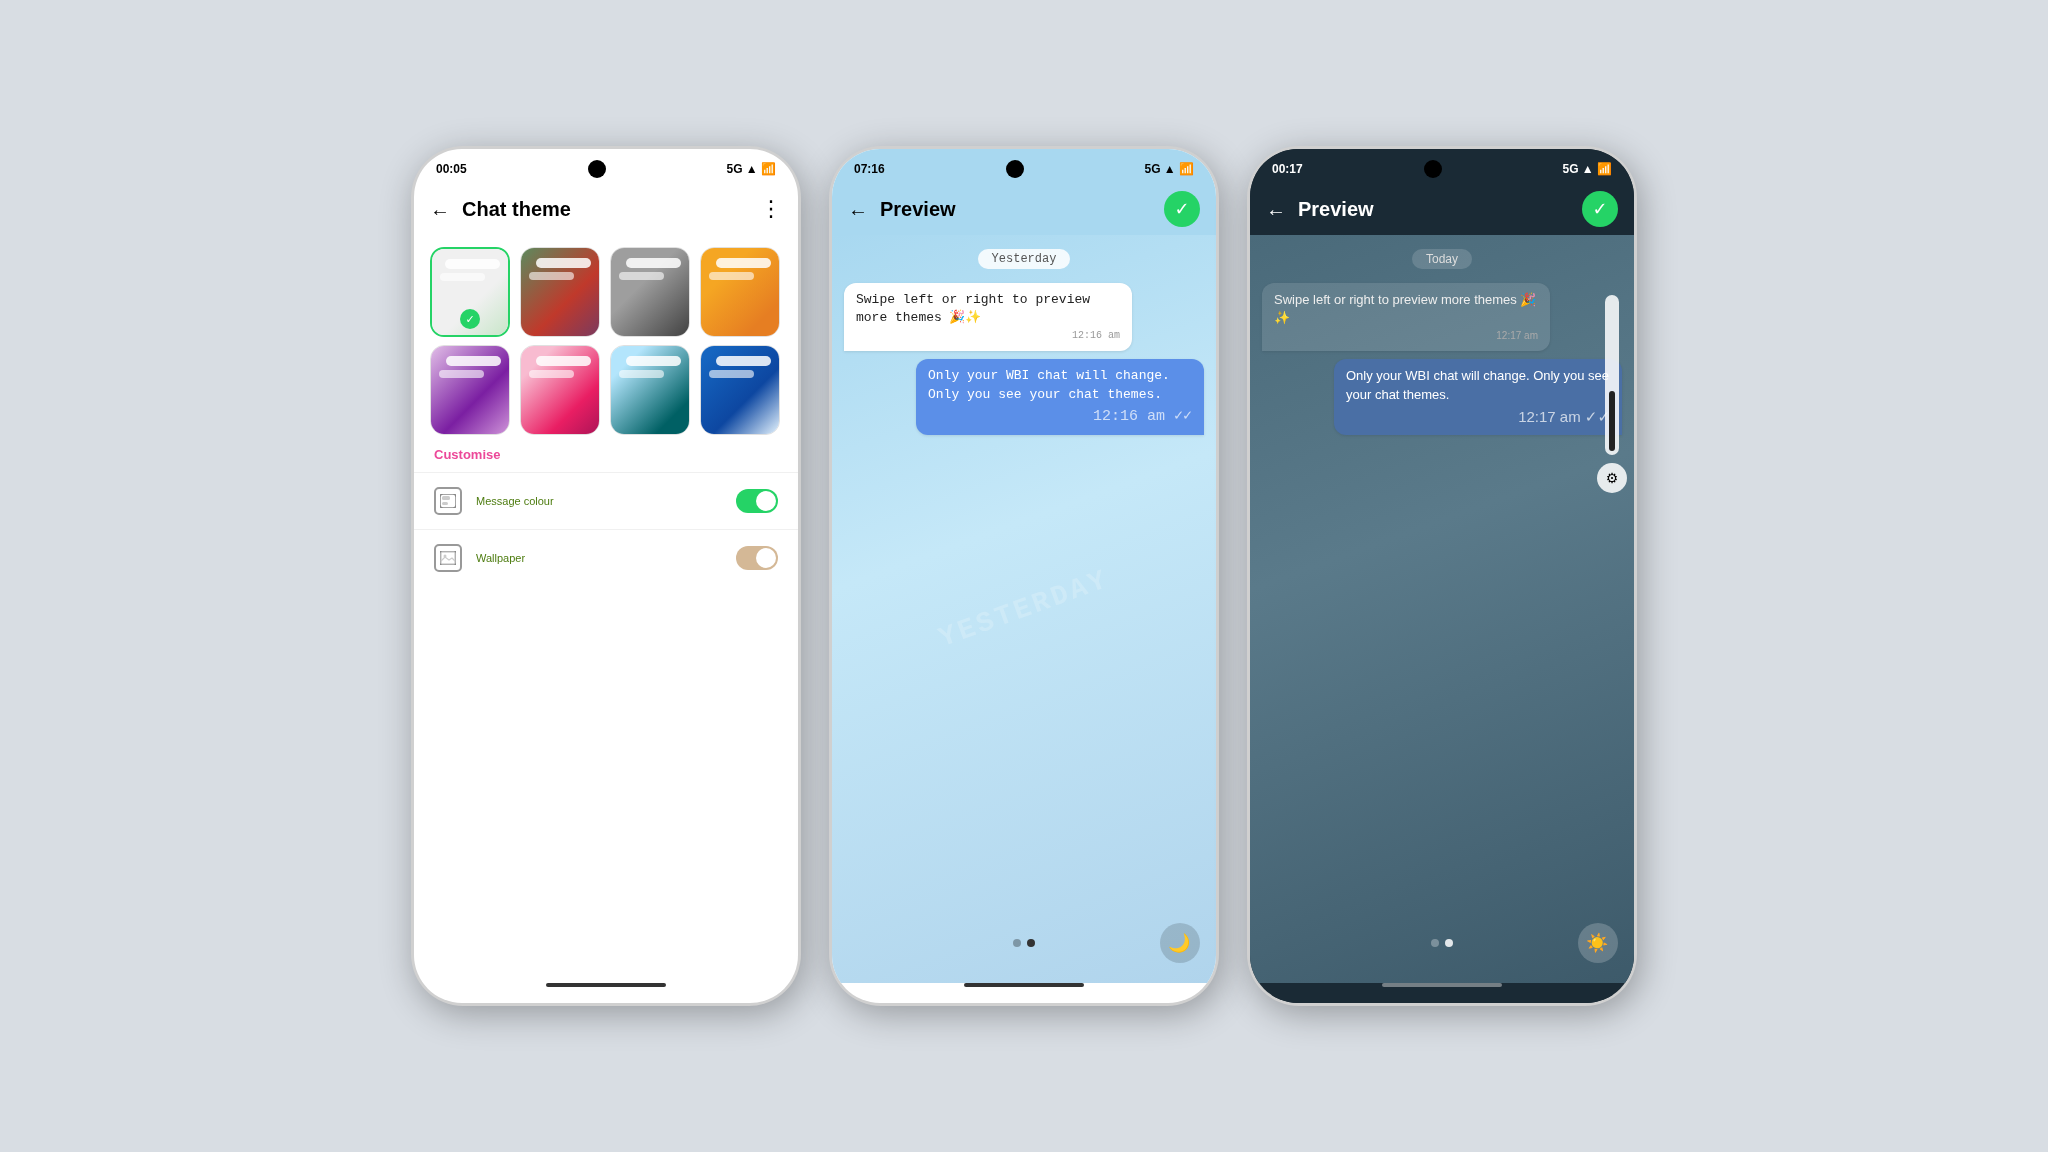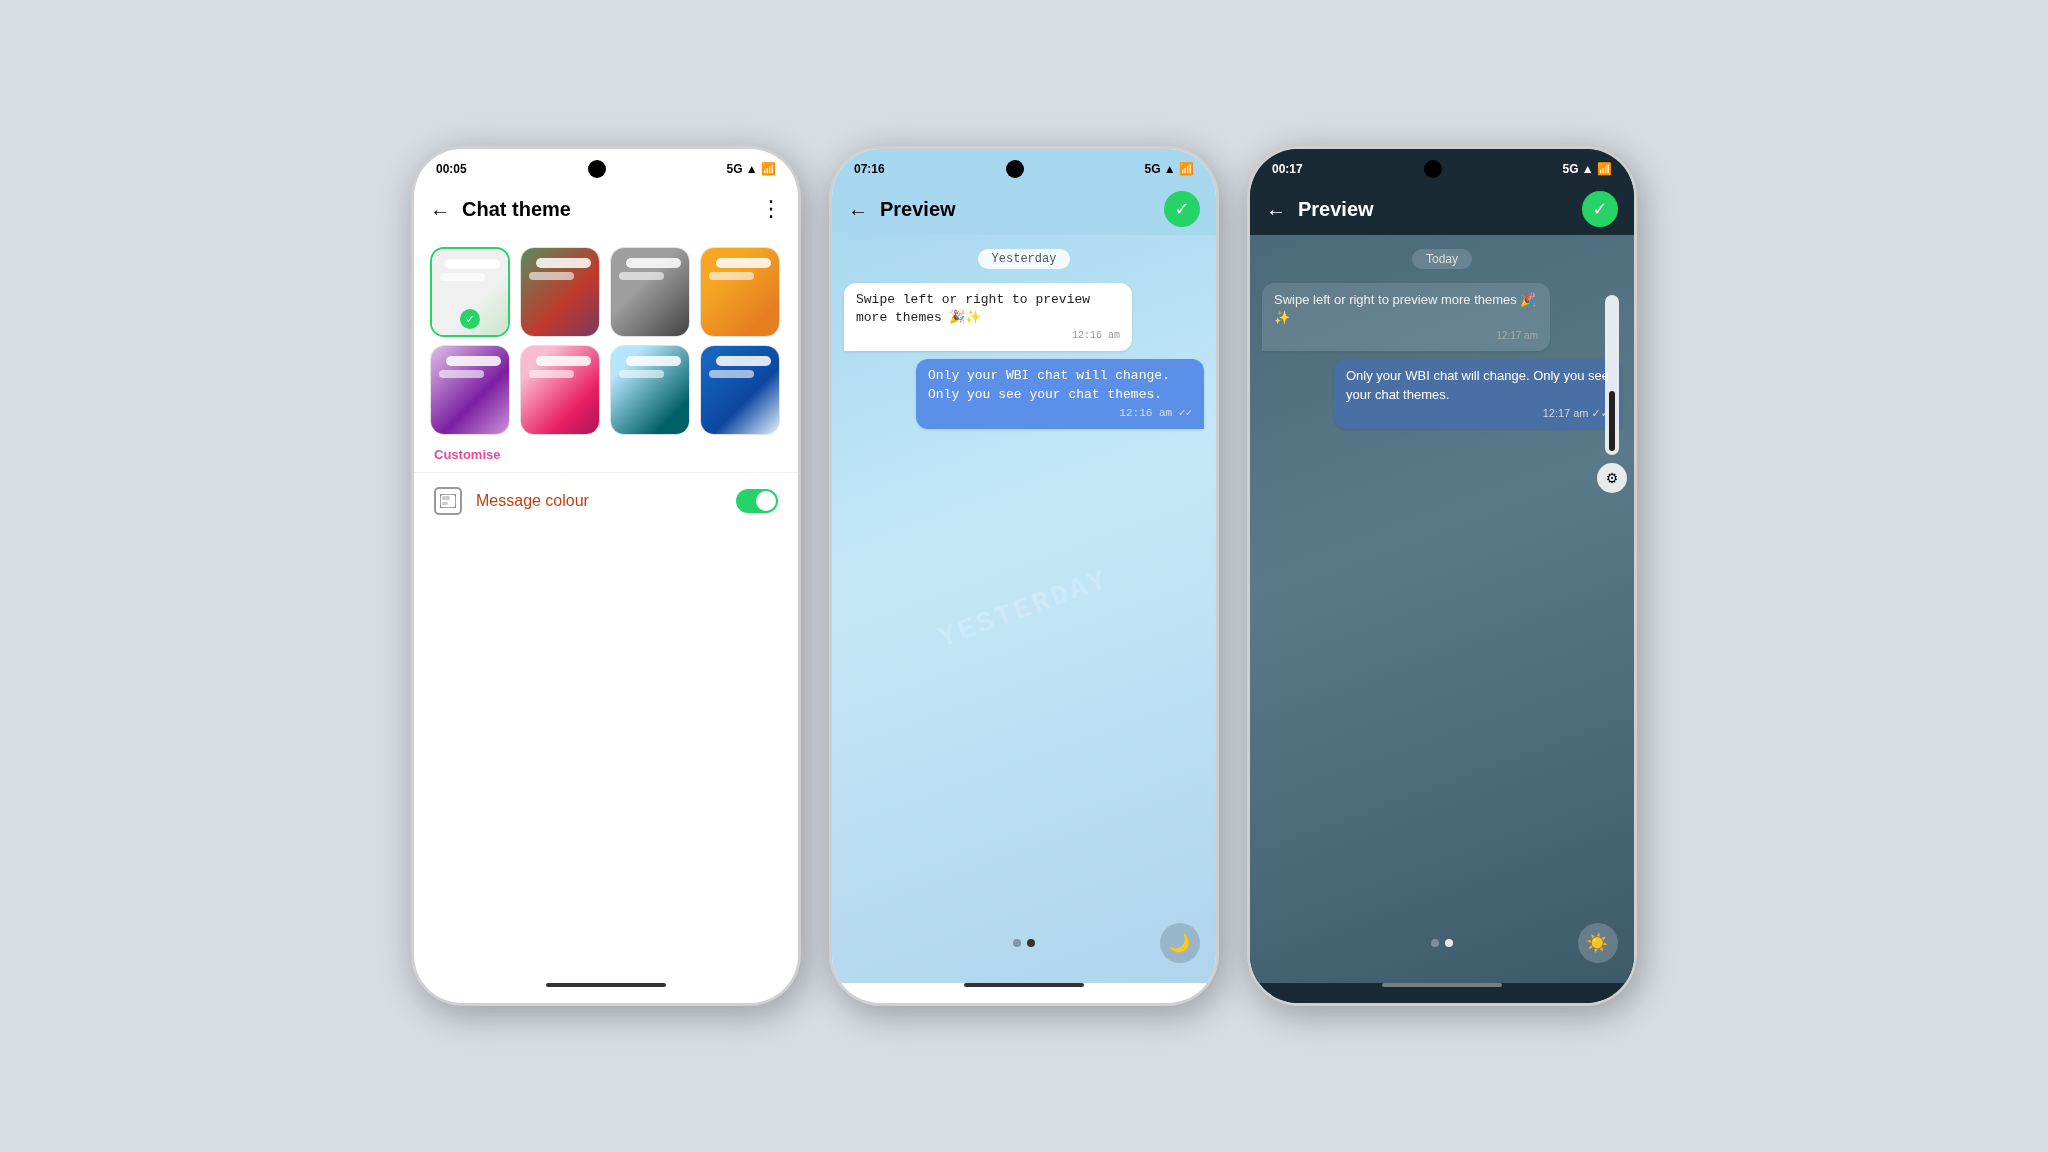--- a/index.html
+++ b/index.html
@@ -101,21 +101,21 @@
     }
     .customise-row {
       display: flex; align-items: center; padding: 14px 20px;
       border-top: 1px solid #f0f0f0; gap: 14px;
     }
     .customise-row-icon {
       width: 28px; height: 28px; border: 2px solid #999; border-radius: 5px;
       display: flex; align-items: center; justify-content: center; font-size: 14px;
       flex-shrink: 0;
     }
-    .customise-row-label { font-size: 16px; color: #c2410c; flex: 1; }
+    .customise-row-label { font-size: 11px; color: #4d7c0f; flex: 1; }
     .toggle-green {
       width: 42px; height: 24px; background: #25d366; border-radius: 12px;
       position: relative;
     }
     .toggle-green::after {
       content: ''; position: absolute; right: 2px; top: 2px;
       width: 20px; height: 20px; background: #fff; border-radius: 50%;
     }
     .toggle-beige {
       width: 42px; height: 24px; background: #d4b896; border-radius: 12px;
@@ -163,21 +163,21 @@
     .bubble-recv .time-label {
       font-size: 10px; color: #999; text-align: right; margin-top: 2px;
     }
     .bubble-sent-blue {
       background: #5b8fe8; border-radius: 12px 12px 0 12px;
       padding: 8px 12px; max-width: 80%; font-size: 13px; line-height: 1.4;
       color: #fff; position: relative; align-self: flex-end;
       box-shadow: 0 1px 3px rgba(0,0,0,0.1);
     }
     .bubble-sent .time-label, .bubble-sent-blue .time-label {
-      font-size: 11px; color: rgba(0,0,0,0.5); text-align: right; margin-top: 2px;
+      font-size: 15px; color: rgba(0,0,0,0.5); text-align: right; margin-top: 2px;
     }
     .bubble-sent-blue .time-label { color: rgba(255,255,255,0.7); }
 
     
     .bottom-bar {
       padding: 12px 16px 20px 16px;
       display: flex; align-items: center; justify-content: space-between;
       background: transparent; flex-shrink: 0;
     }
     .dot-indicator {
@@ -349,20 +349,32 @@
         <svg width="16" height="14" viewBox="0 0 16 14">
           <rect x="0" y="0" width="16" height="14" rx="3" fill="none" stroke="#888" stroke-width="1.5"></rect>
           <rect x="2" y="2" width="8" height="4" rx="1.5" fill="#ccc"></rect>
           <rect x="2" y="8" width="6" height="3" rx="1.5" fill="#ccc"></rect>
         </svg>
       </div>
       <span class="customise-row-label">Message colour</span>
       <div class="toggle-green"></div>
     </div>
 
+    <div class="customise-row">
+      <div class="customise-row-icon">
+        <svg width="16" height="14" viewBox="0 0 16 14">
+          <rect x="0" y="0" width="16" height="14" rx="2" fill="none" stroke="#888" stroke-width="1.5"></rect>
+          <rect x="1" y="1" width="14" height="12" rx="1" fill="none" stroke="#bbb" stroke-width="1"></rect>
+          <circle cx="5" cy="5" r="1.5" fill="#ccc"></circle>
+          <polyline points="1,10 5,6 9,9 12,7 15,10" fill="none" stroke="#ccc" stroke-width="1.2"></polyline>
+        </svg>
+      </div>
+      <span class="customise-row-label">Wallpaper</span>
+      <div class="toggle-beige"></div>
+    </div>
 
     <div style="flex:1"></div>
     <div class="home-bar"></div>
     <div style="height:8px"></div>
   </div>
 </div>
 
 <div class="phone-wrapper">
   <div class="phone-inner">
 

